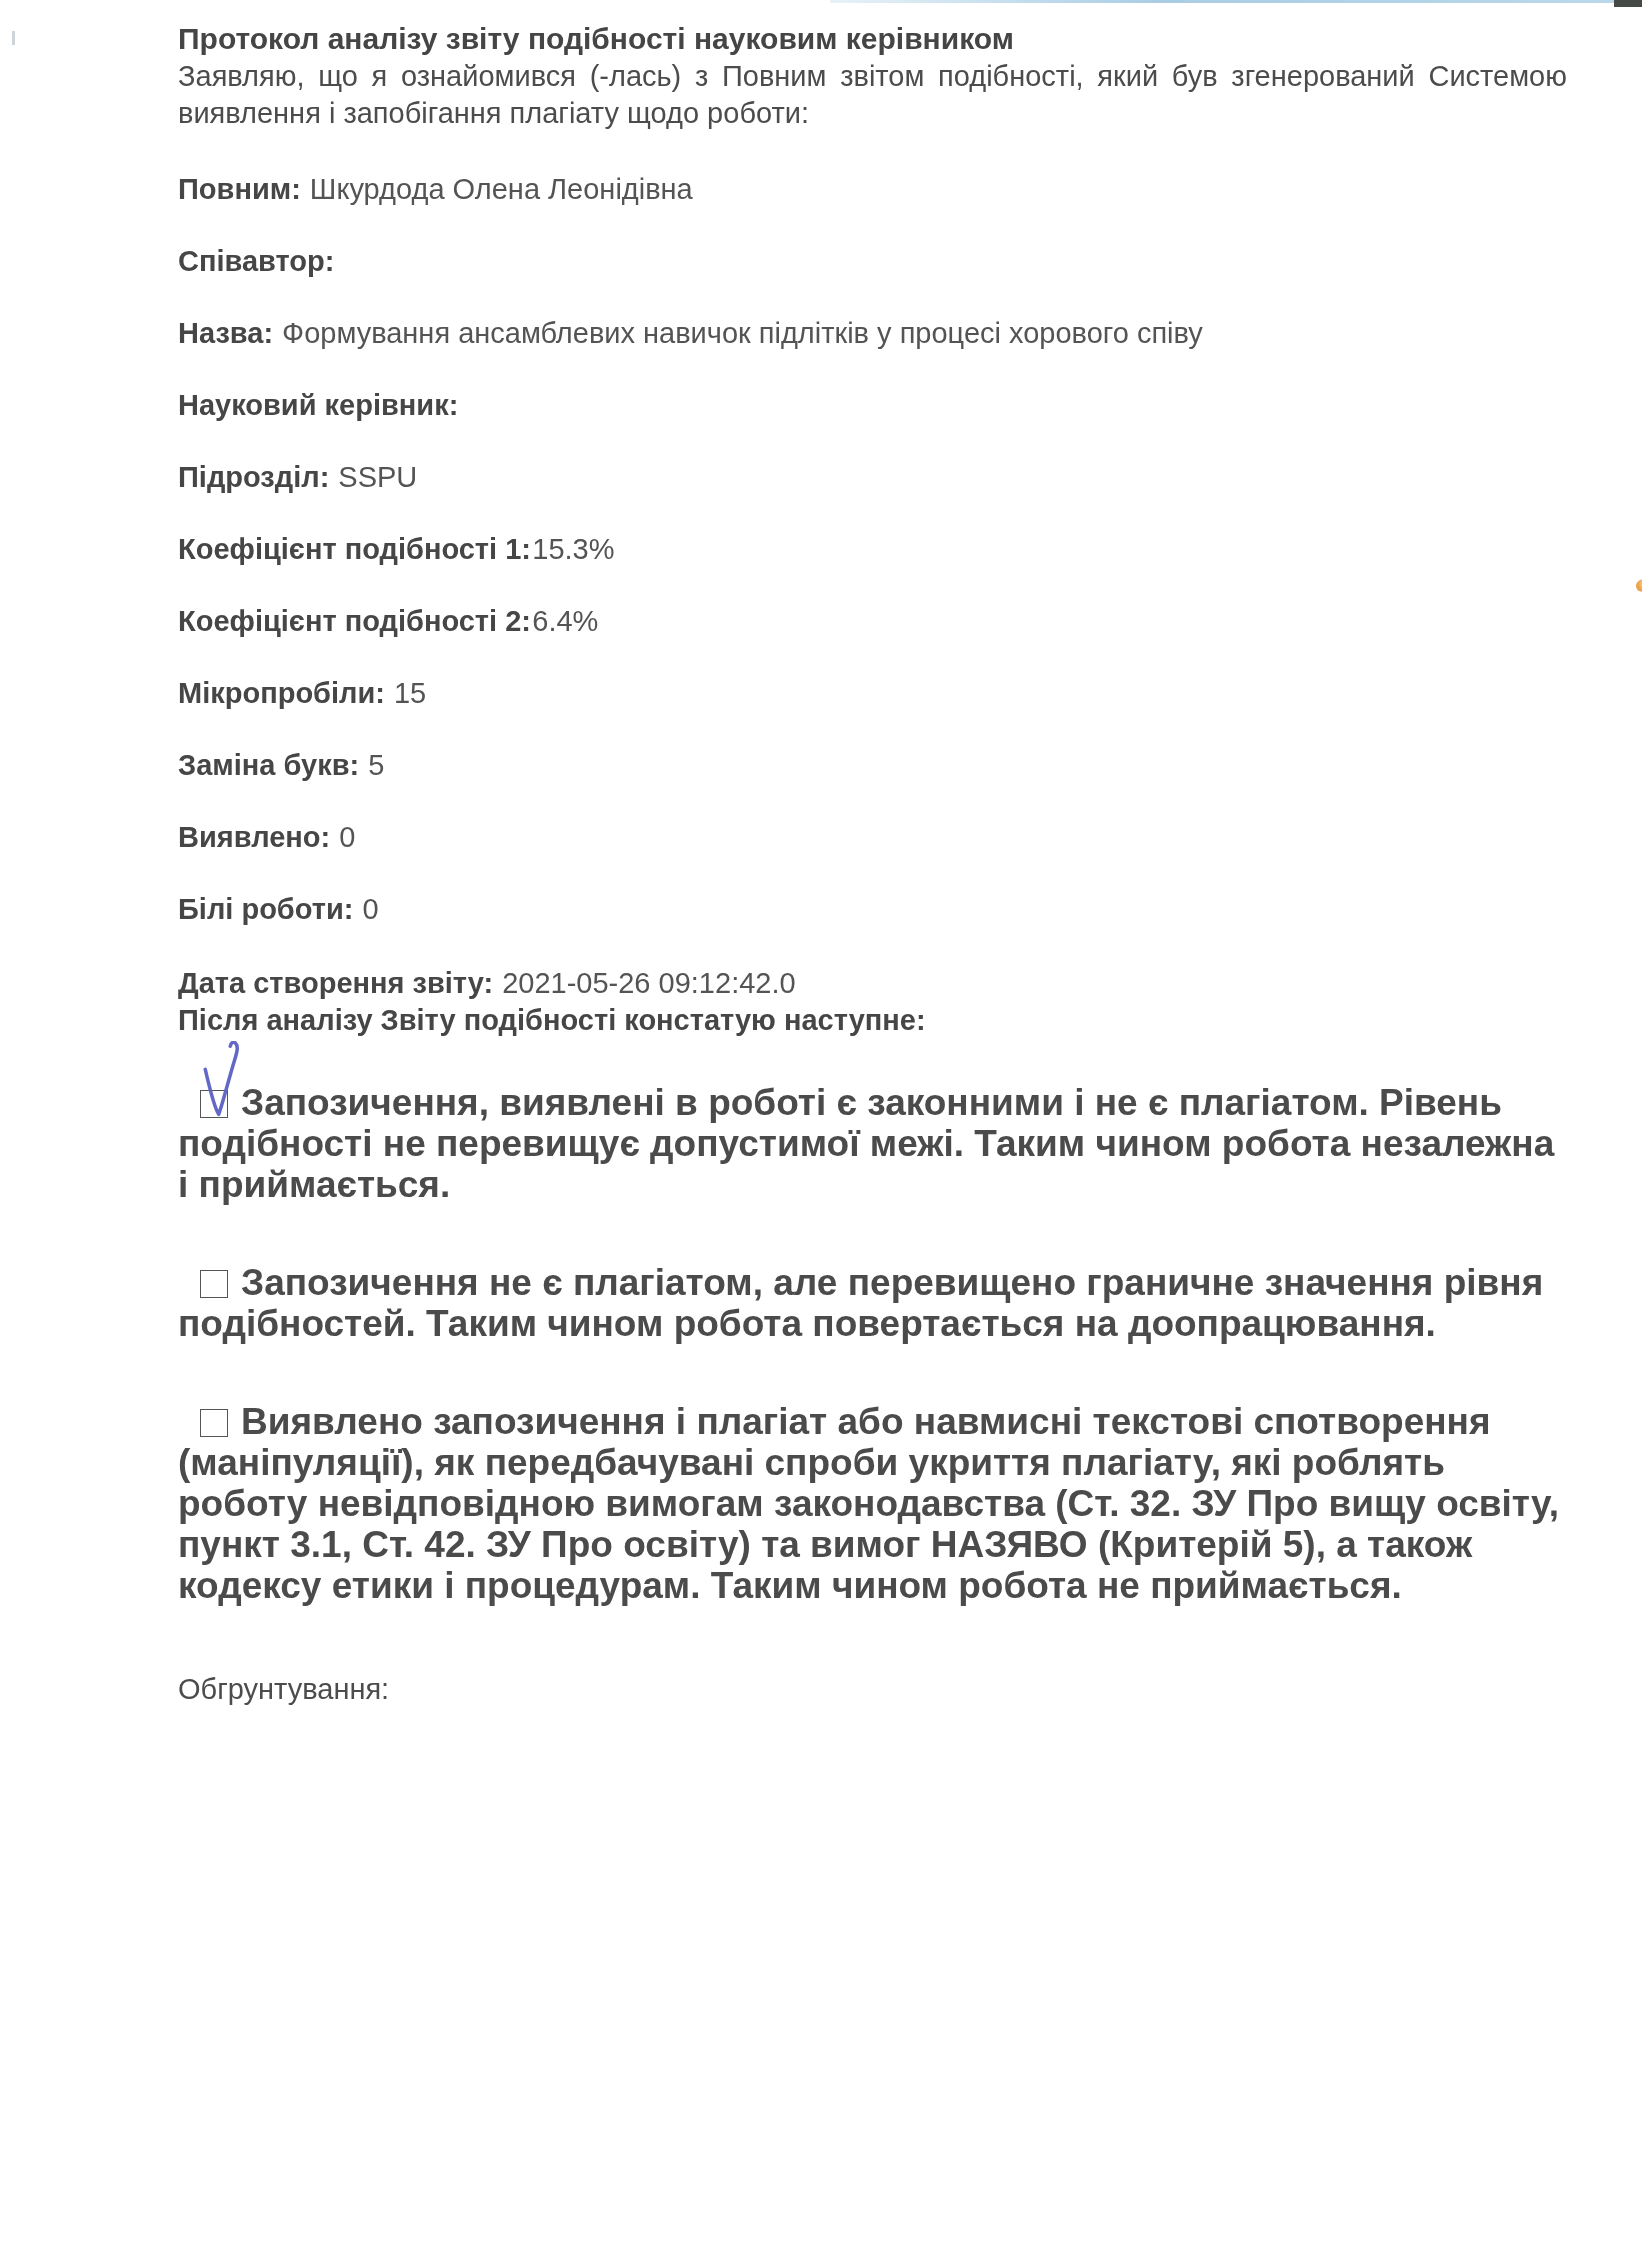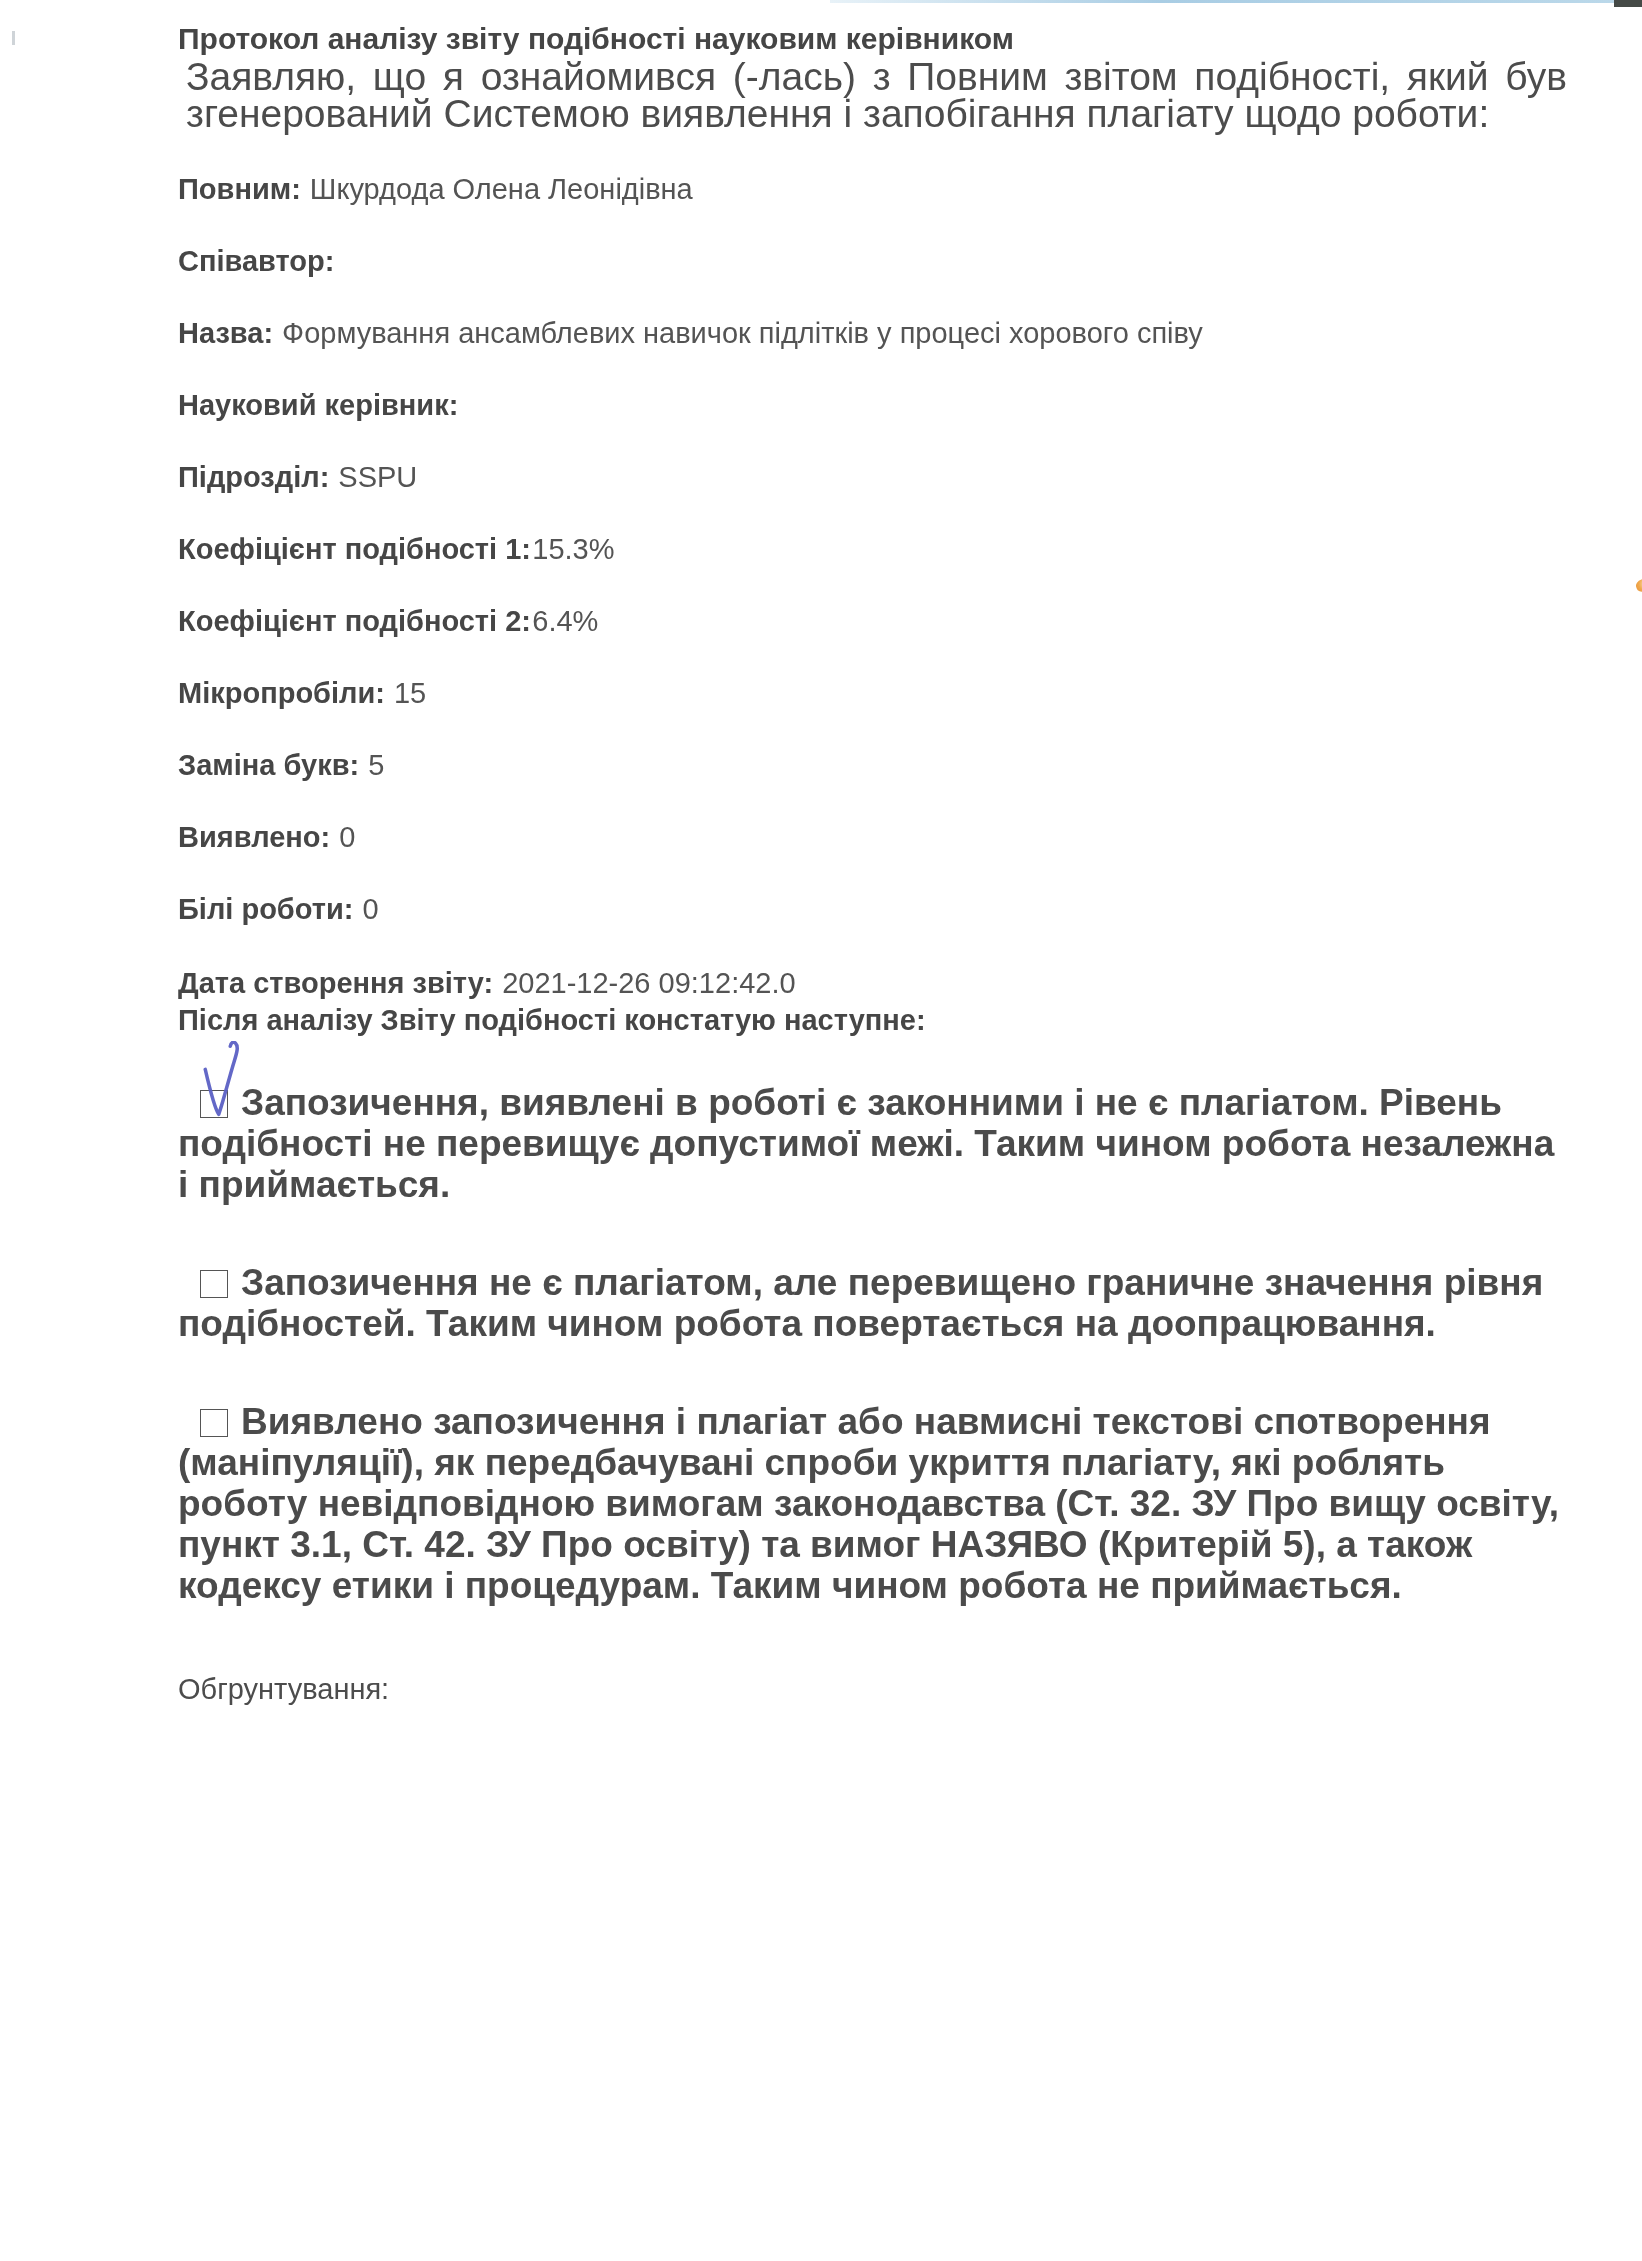--- a/index.html
+++ b/index.html
@@ -11,21 +11,21 @@
   .page{
     position:absolute;left:12px;top:0;width:1643px;height:1711px;overflow:hidden;
   }
   .content{
     position:absolute;left:166px;top:19.3px;width:1389px;
   }
   .doc-title{
     font-weight:bold;font-size:30px;line-height:39px;color:#454545;margin:0;
   }
   .intro{
-    font-size:39px;line-height:37px;text-align:justify;margin:0 0 41px 8px;color:#4c4c4c;
+    font-size:29px;line-height:37px;text-align:justify;margin:0 0 41px 0;color:#4c4c4c;
   }
   .field-row{
     font-size:29px;line-height:32px;margin:0 0 40px 0;white-space:nowrap;
   }
   .field-label{font-weight:bold;color:#464646;}
   .field-value{color:#545454;margin-left:9px;}
   .field-row.tight .field-value{margin-left:1.3px;}
   .report-block{margin:0 0 43px 0;}
   .report-line{font-size:29px;line-height:37px;}
   .statement-line{font-size:29px;line-height:37px;font-weight:bold;color:#464646;}
@@ -124,21 +124,21 @@
     </div>
     <div class="field-row">
       <span class="field-label">Виявлено:</span><span class="field-value">0</span>
     </div>
     <div class="field-row">
       <span class="field-label">Білі роботи:</span><span class="field-value">0</span>
     </div>
 
     <div class="report-block">
       <div class="report-line">
-        <span class="field-label">Дата створення звіту:</span><span class="field-value">2021-12-26 09:12:42.0</span>
+        <span class="field-label">Дата створення звіту:</span><span class="field-value">2021-05-26 09:12:42.0</span>
       </div>
       <div class="statement-line">Після аналізу Звіту подібності констатую наступне:</div>
     </div>
 
     <p class="option">
       <span class="cb">
         <svg class="tick" viewBox="0 0 78 132" xmlns="http://www.w3.org/2000/svg">
           <path d="M16,44 C22,70 30,104 37,114 C43,98 53,58 61,32 C66,16 68,8 63,3 C60,0 56,2 55,8" fill="none" stroke="#5b60c4" stroke-width="5.5" stroke-linecap="round" stroke-linejoin="round" opacity="0.95"></path>
         </svg>
       </span><span class="opt-text">Запозичення, виявлені в роботі є законними і не є плагіатом. Рівень подібності не перевищує допустимої межі. Таким чином робота незалежна і приймається.</span>

